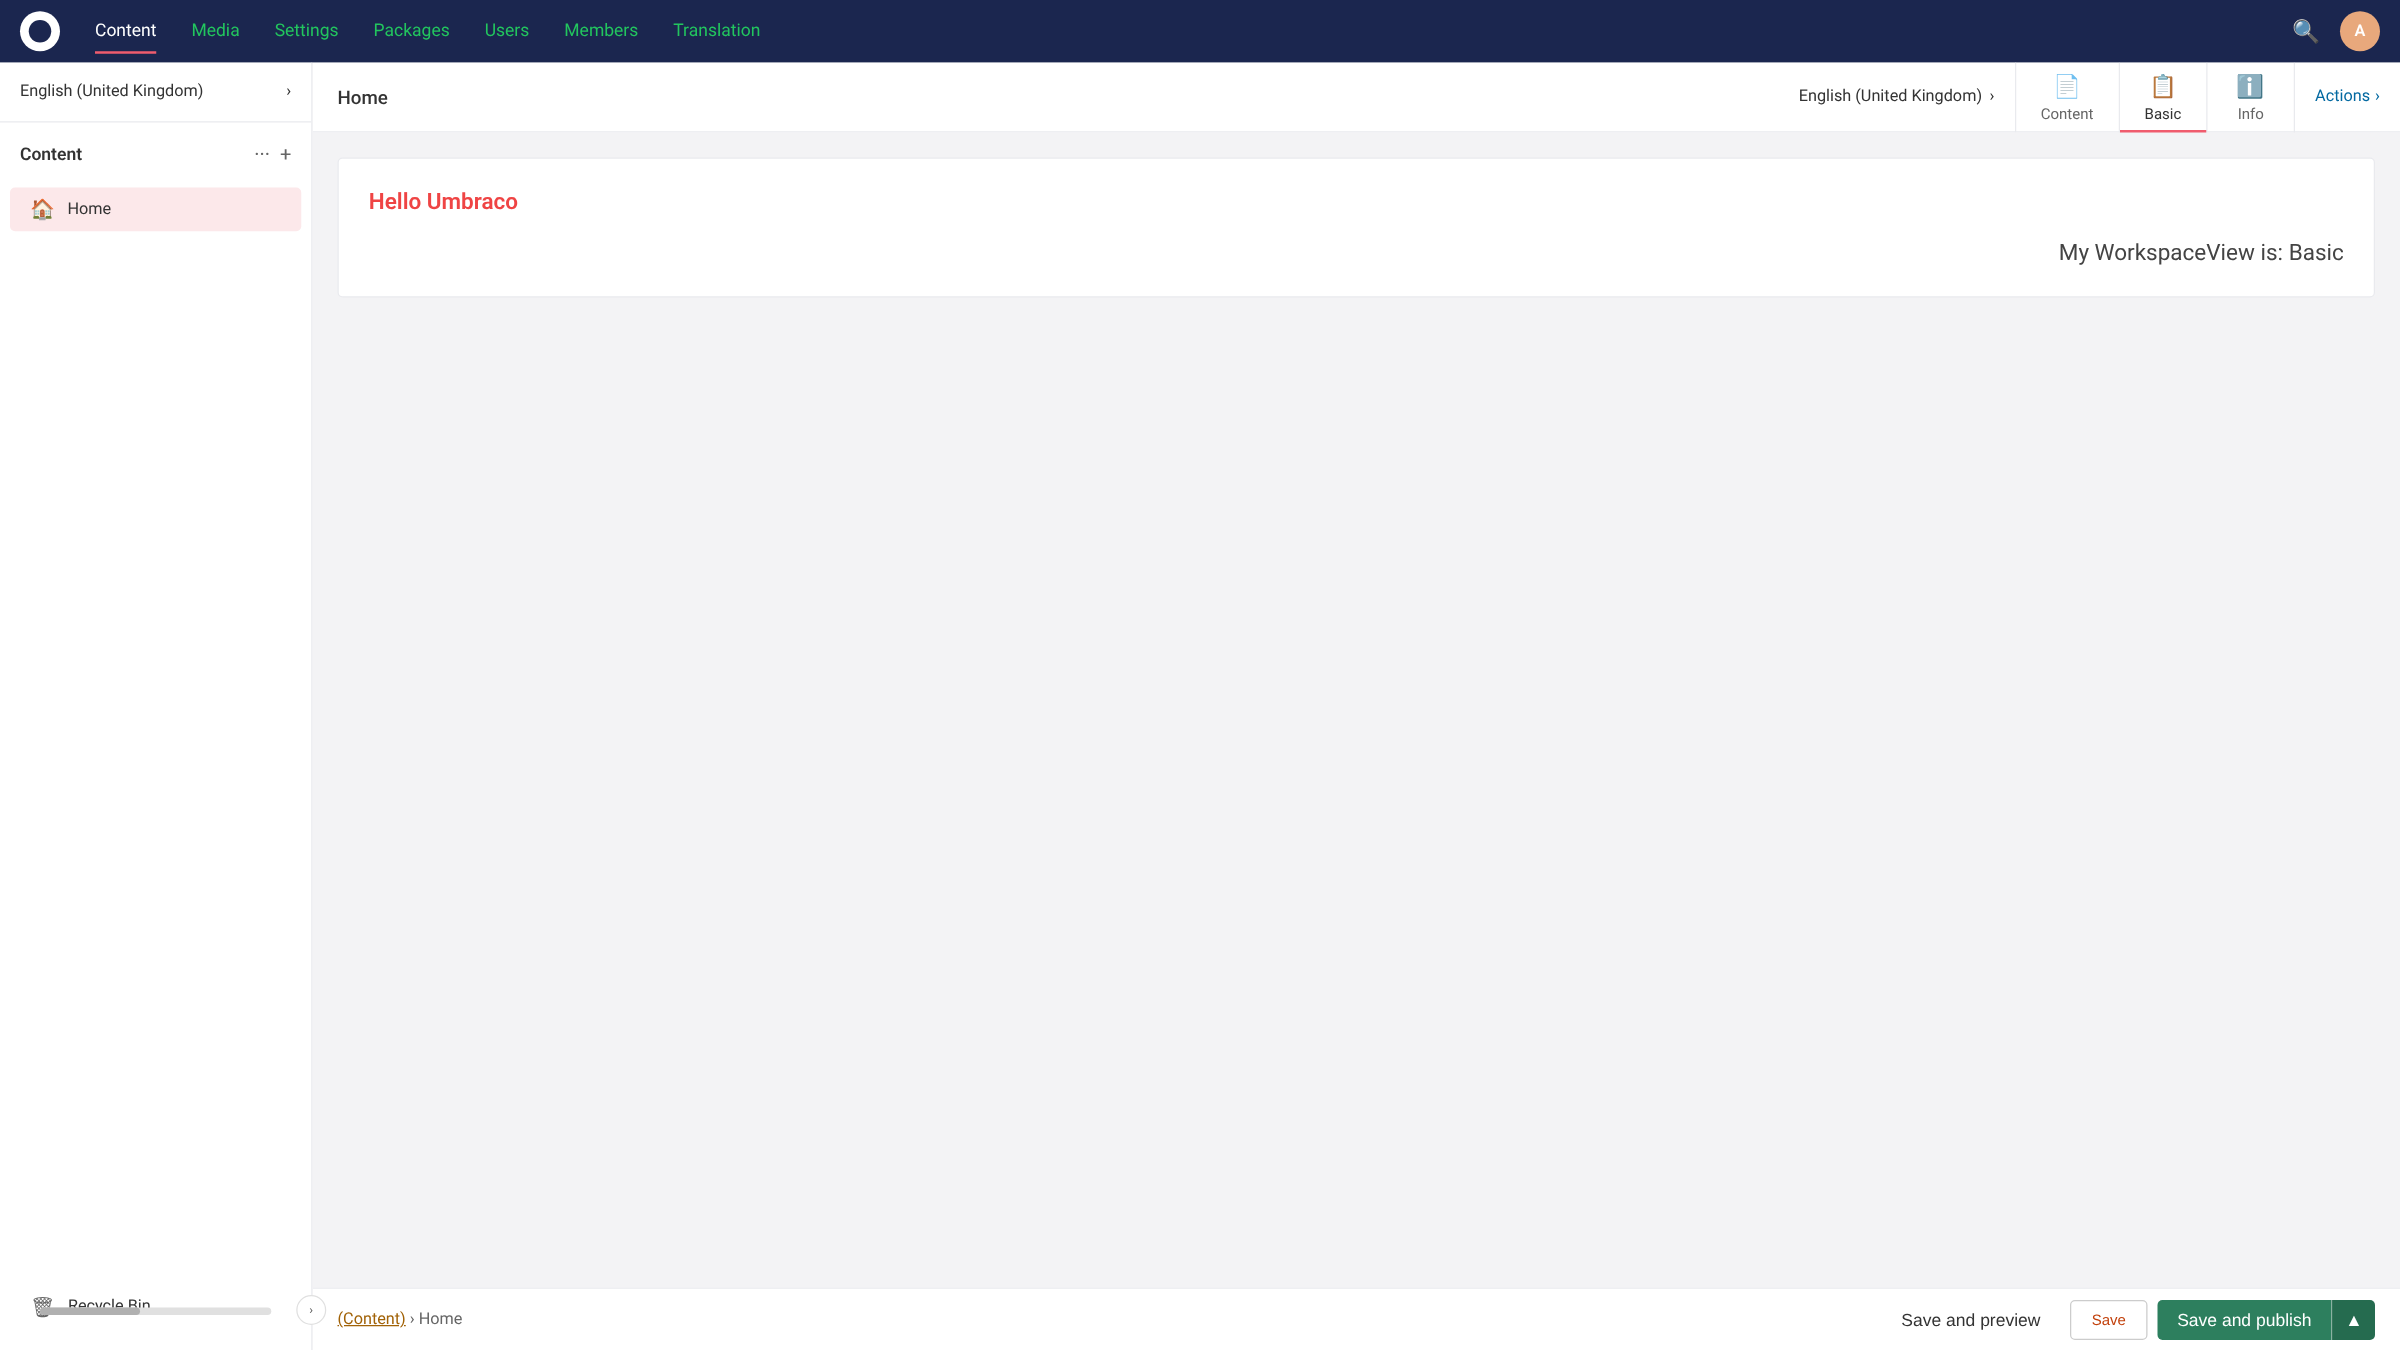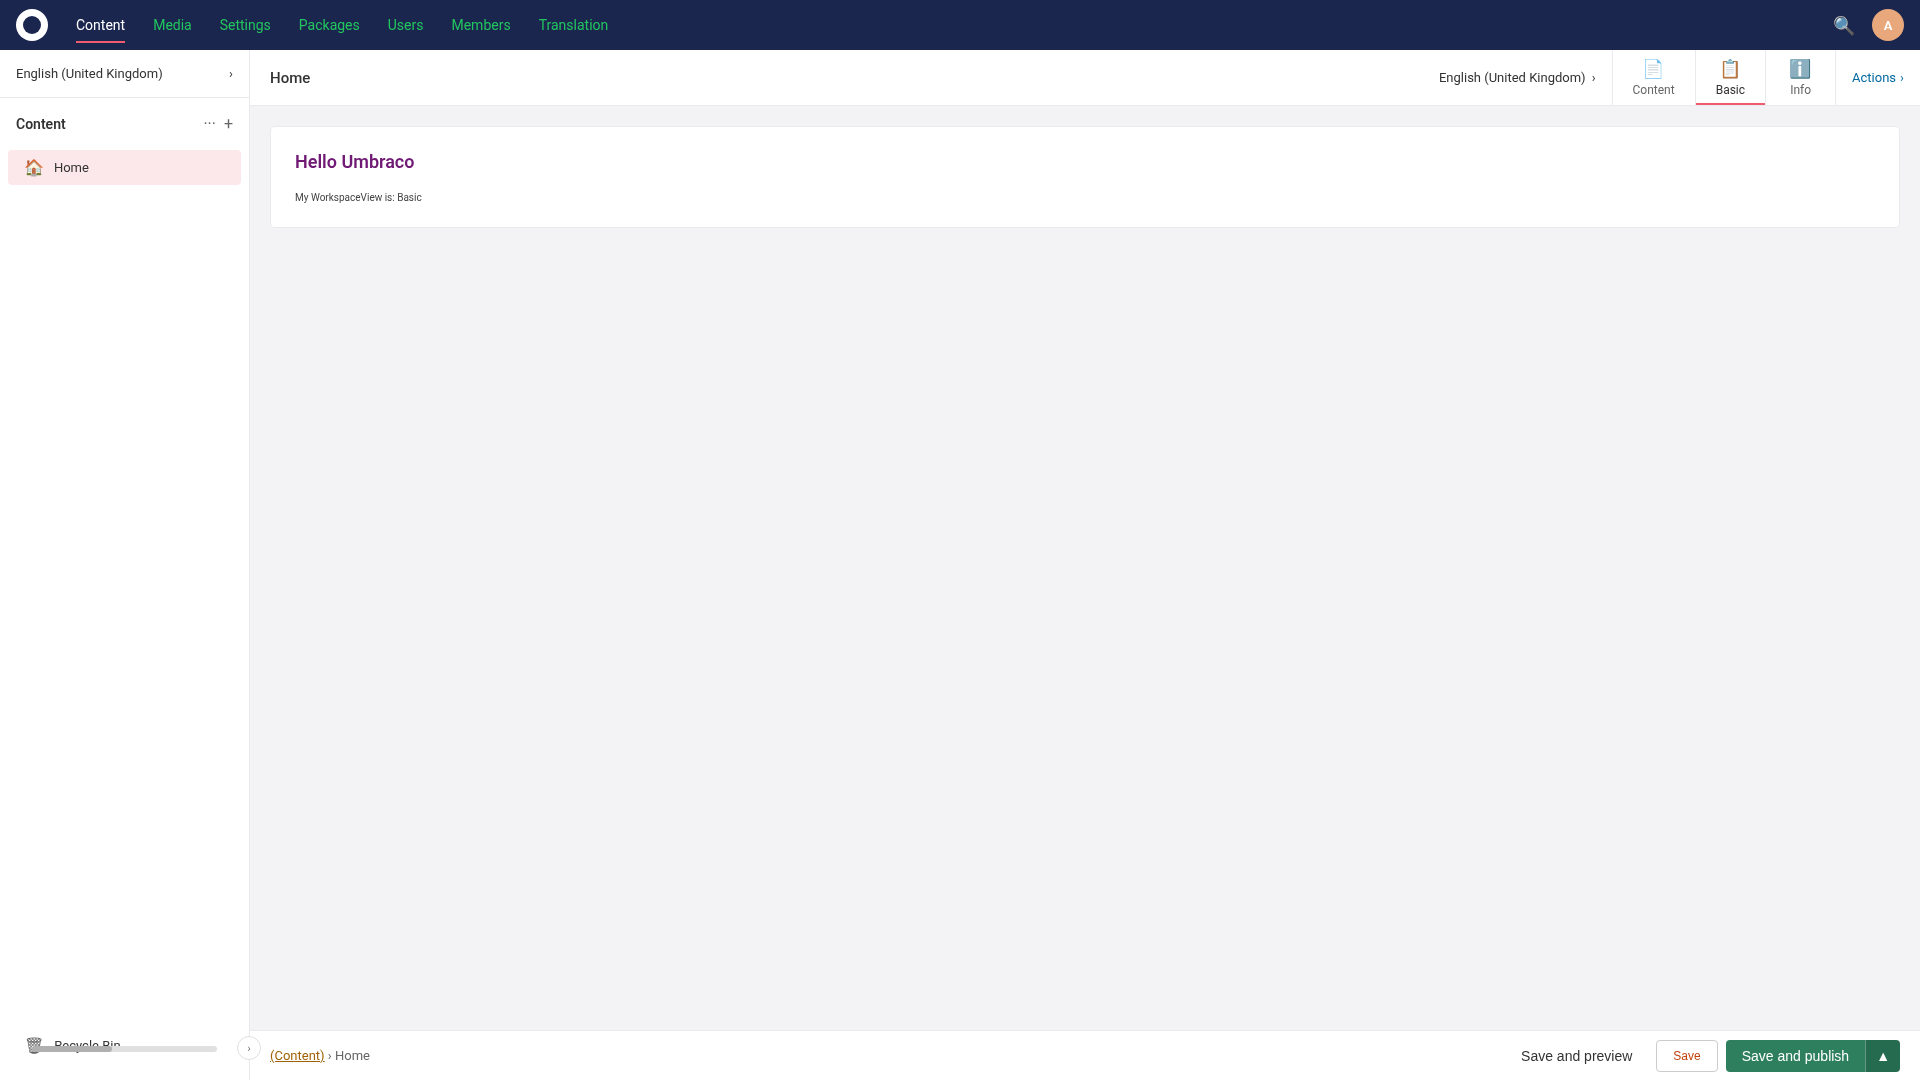--- a/index.html
+++ b/index.html
@@ -255,27 +255,28 @@
       background: #f3f3f5;
     }
     .content-card {
       background: white;
       border-radius: 4px;
       border: 1px solid #e9eaee;
       padding: 24px;
     }
     .content-card h2 {
       font-size: 18px;
-      color: #701a75;
+      color: #ef4444;
       font-weight: 600;
       margin-bottom: 20px;
     }
     .content-card p {
-      font-size: 10px;
+      font-size: 18px;
       color: #444;
+      text-align: right;
     }
 
     
     .bottom-bar {
       background: white;
       border-top: 1px solid #e9eaee;
       height: 50px;
       display: flex;
       align-items: center;
       padding: 0 20px;

